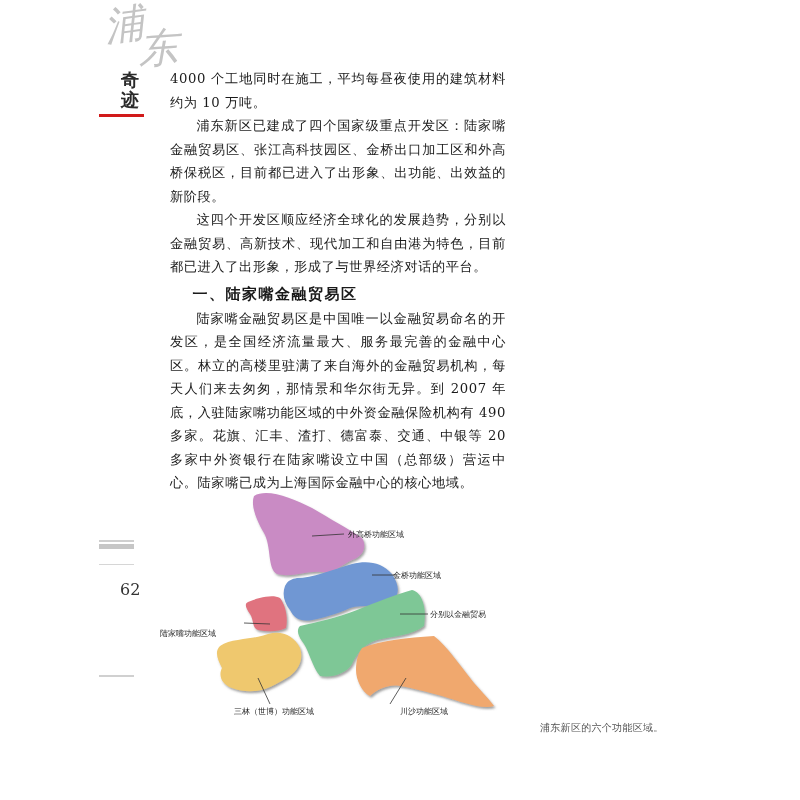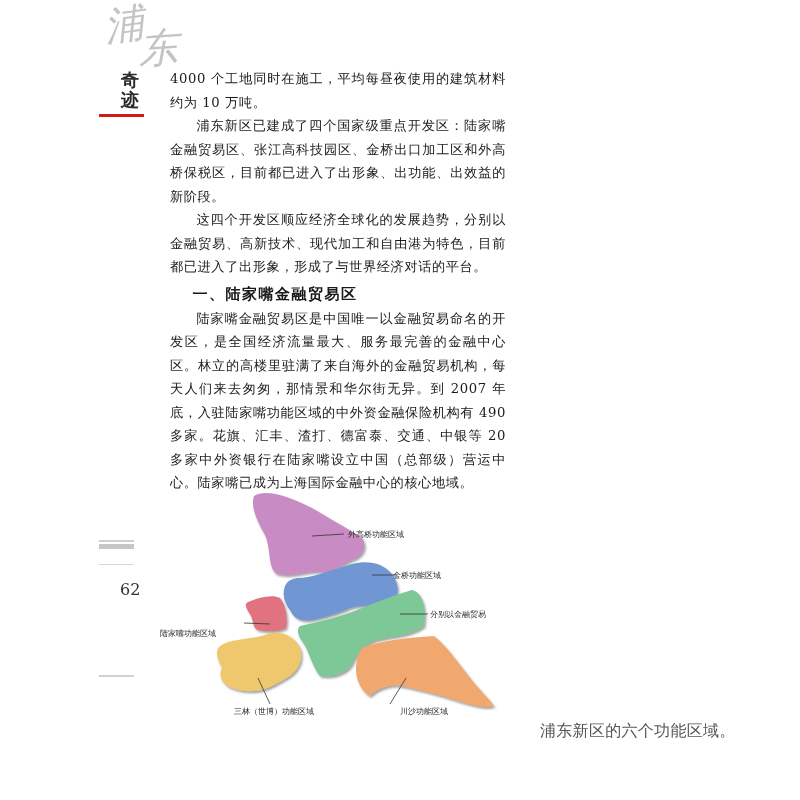--- a/index.html
+++ b/index.html
@@ -21,21 +21,21 @@
                   font-family:"DejaVu Sans",sans-serif; letter-spacing:1.5px; line-height:24px; }
   .side-bars { position:absolute; left:99px; top:540px; width:35px; }
   .side-bars .bar1 { height:2px; background:#cfcfcf; margin-bottom:2px; }
   .side-bars .bar2 { height:5px; background:#c6c6c6; margin-bottom:15px; }
   .side-bars .bar3 { height:1px; background:#d6d6d6; }
   .page-num { position:absolute; left:120px; top:580px; font-size:16px; color:#333; }
   .foot-rule { position:absolute; left:99px; top:675px; width:35px; height:2px; background:#d0d0d0; }
   .map { position:absolute; left:172px; top:478px; width:348px; height:265px; }
   .map-label { position:absolute; font-family:"DejaVu Sans",sans-serif; font-size:8px; color:#222; white-space:nowrap; }
   .caption { position:absolute; left:540px; top:721px; font-family:"DejaVu Sans",sans-serif;
-             font-size:16px; color:#555; letter-spacing:0.3px; }
+             font-size:10px; color:#555; letter-spacing:0.3px; }
 </style>
 </head>
 <body>
 
 <div class="brand">
   <span class="b1">浦</span>
   <span class="b2">东</span>
 </div>
 
 <div class="chapter">

